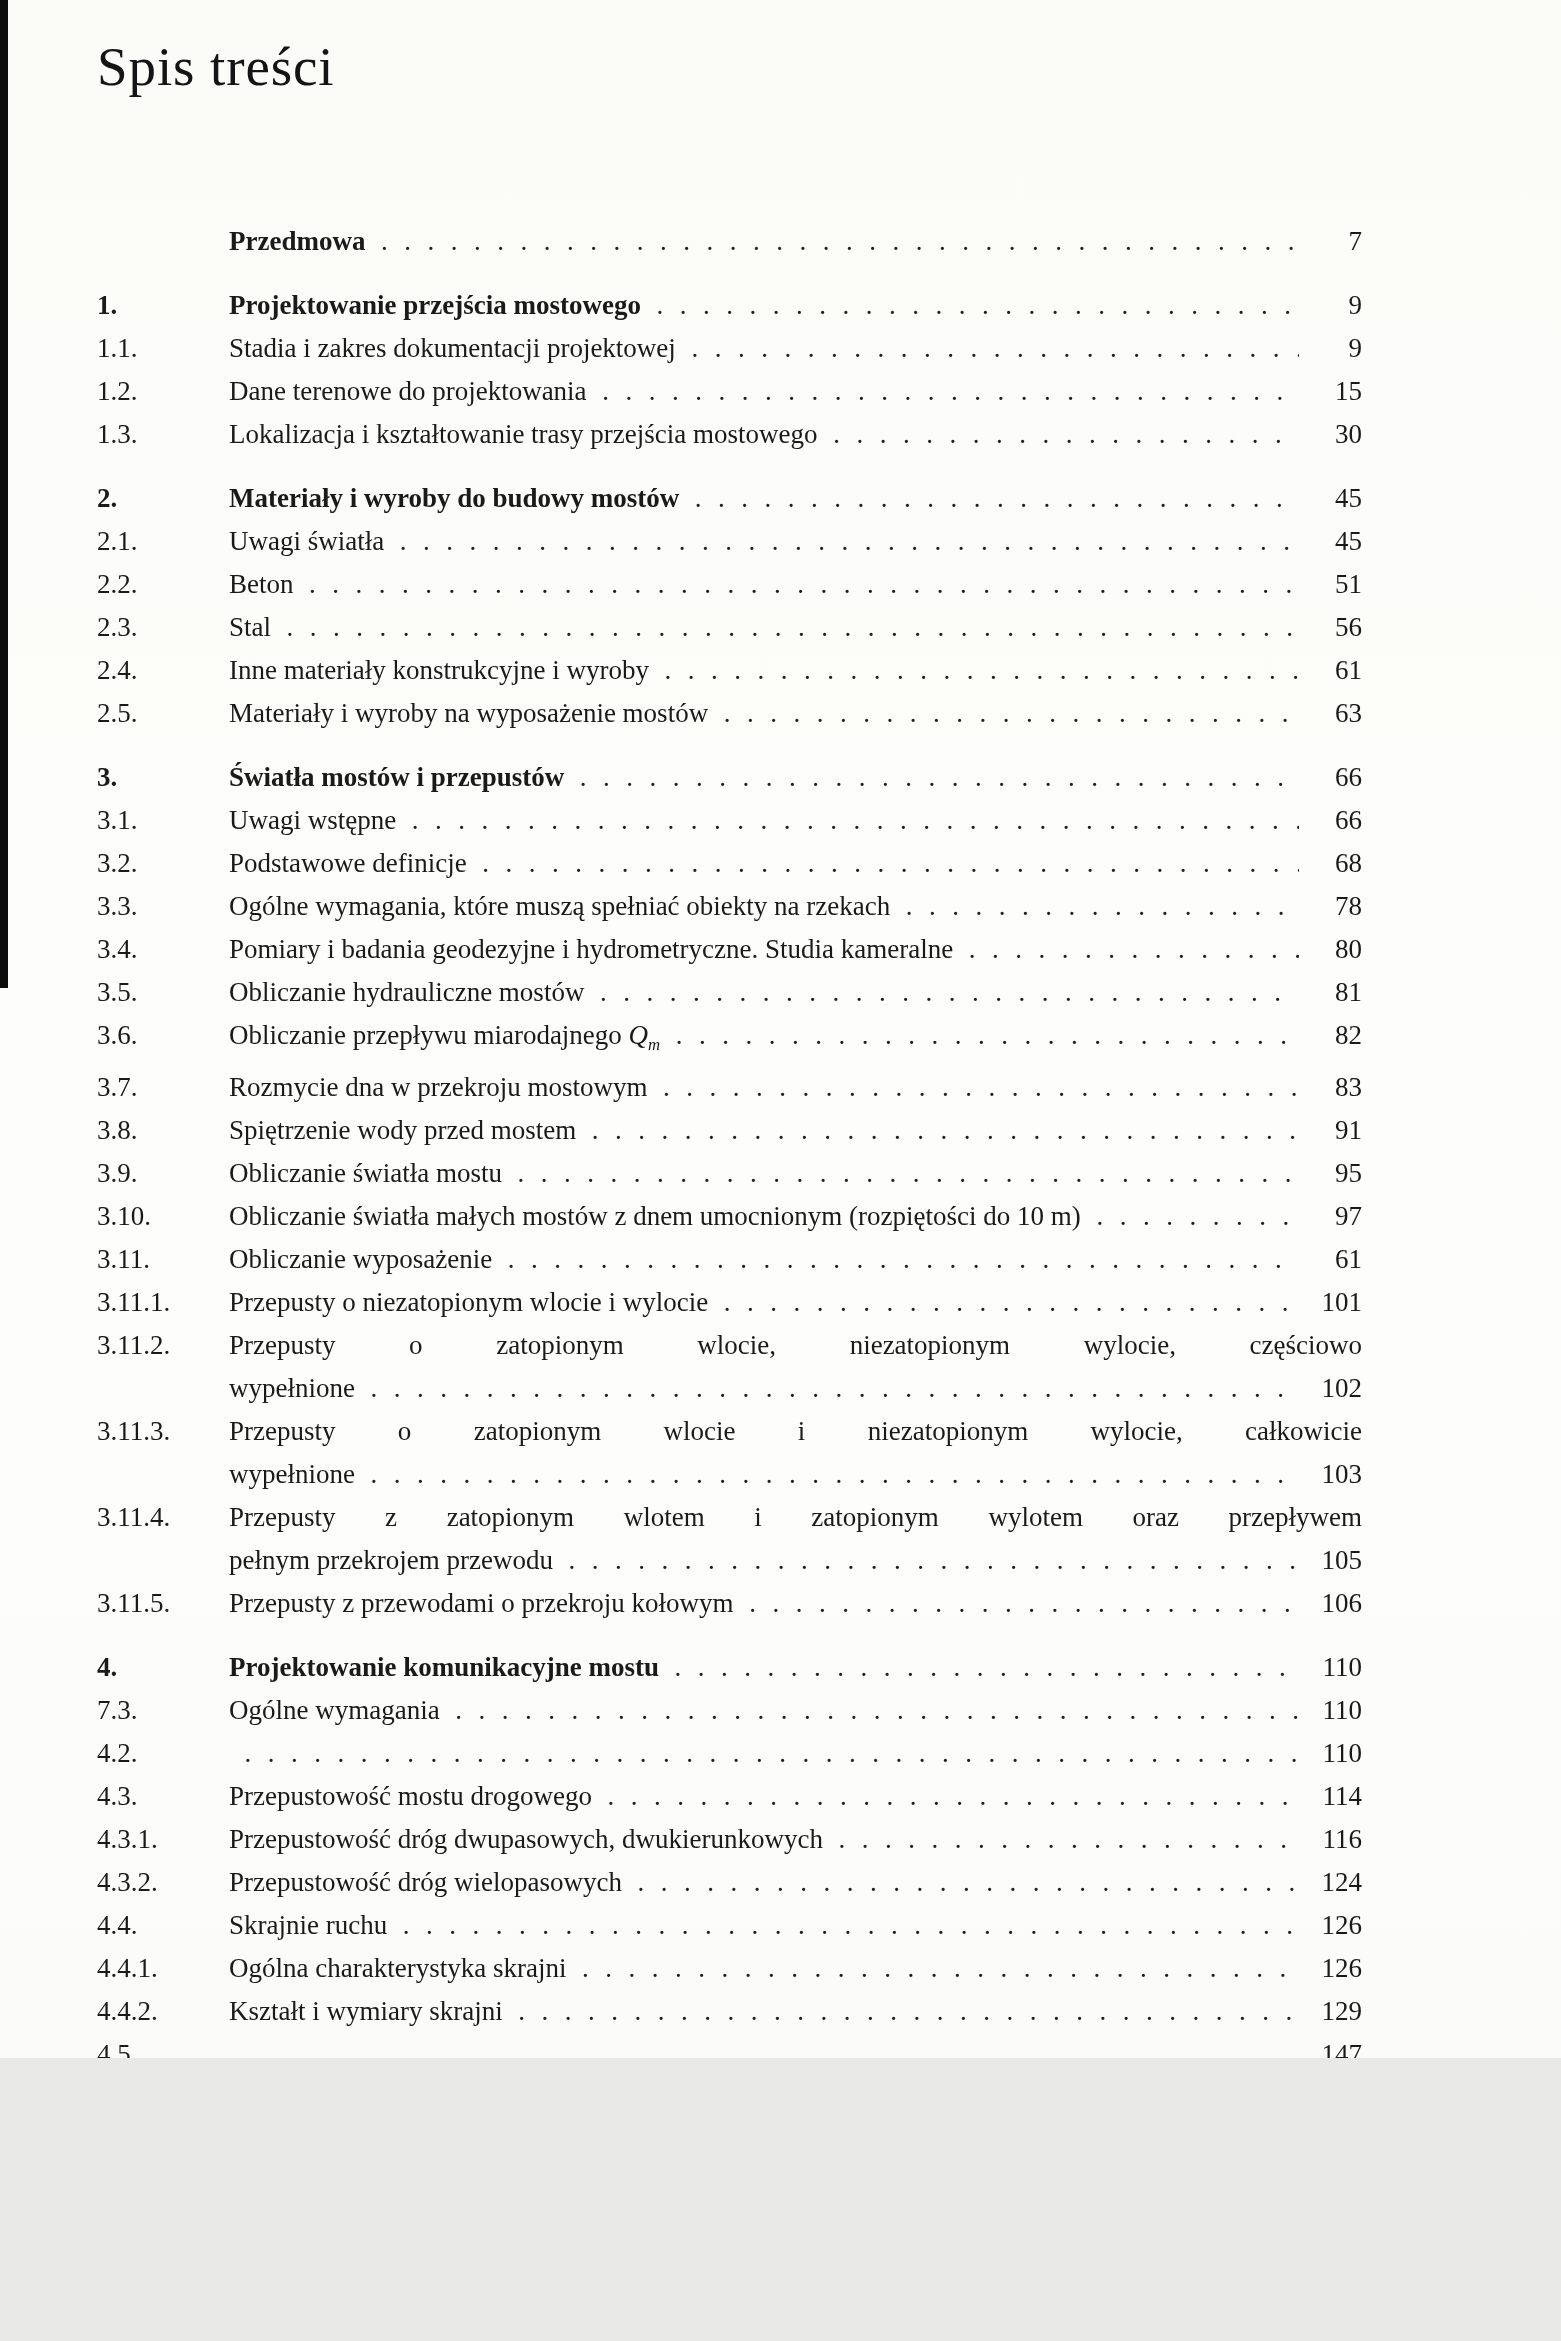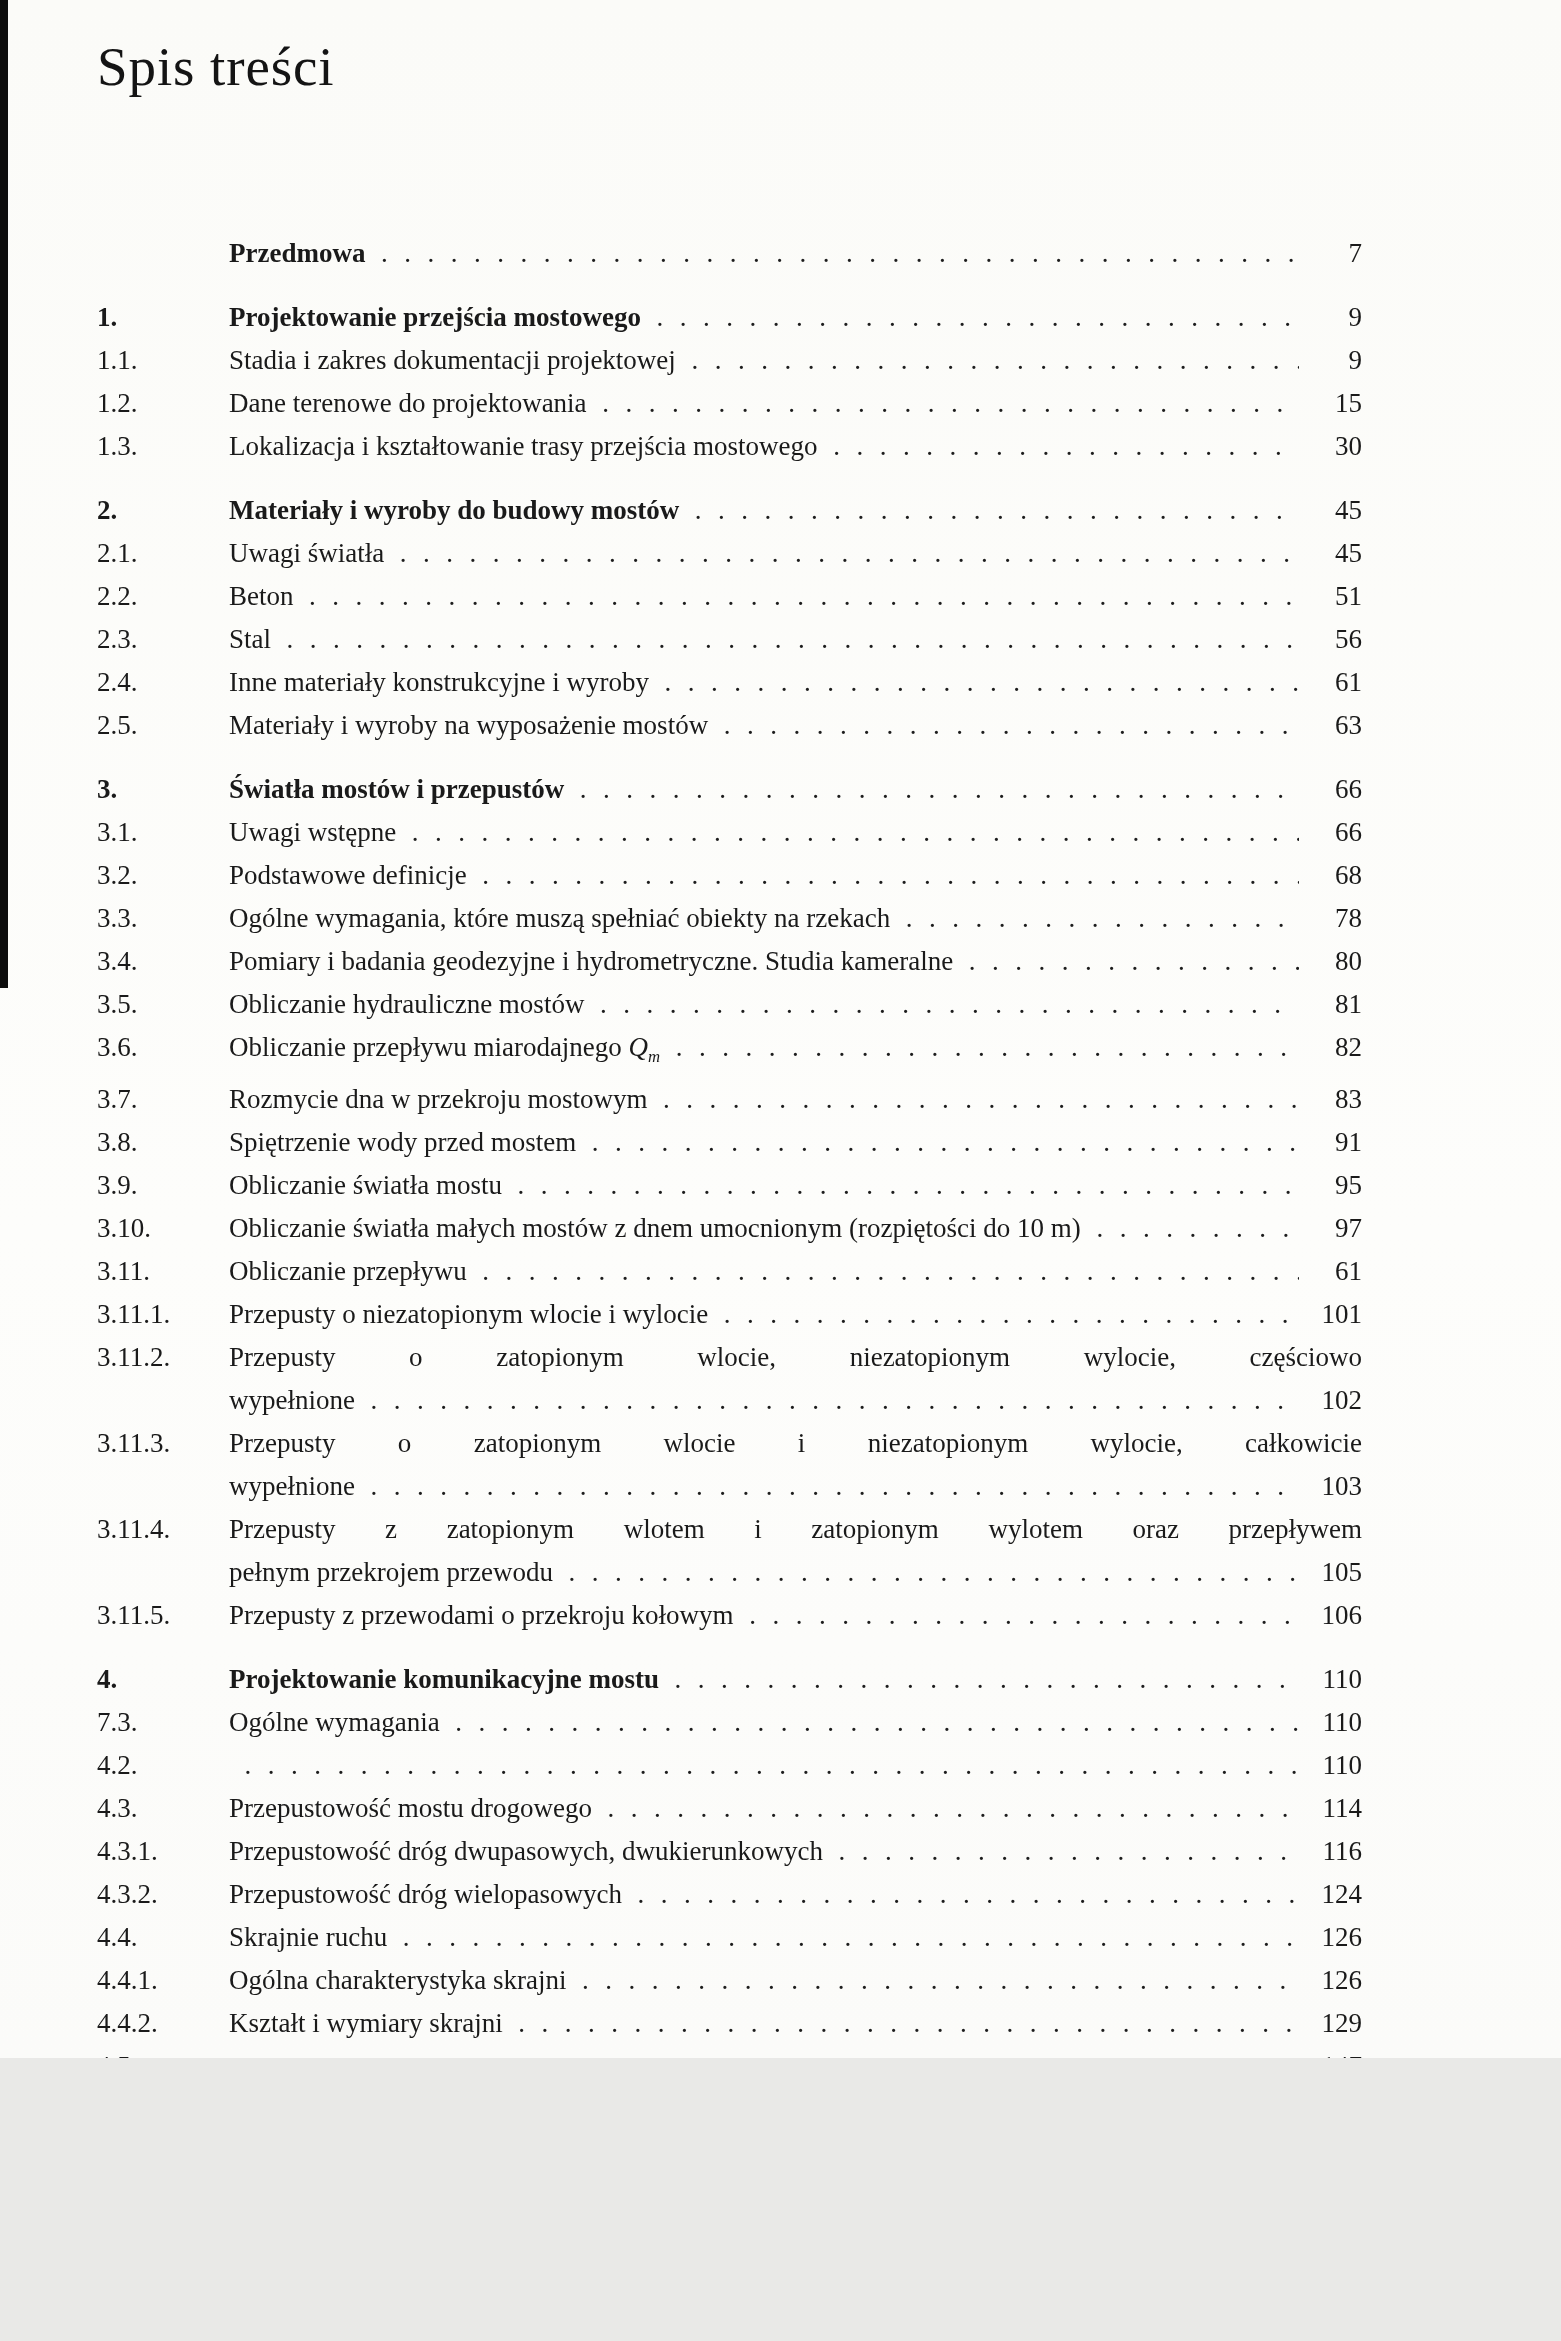--- a/index.html
+++ b/index.html
@@ -22,21 +22,21 @@
     position: absolute;
     left: 97px; top: 35px;
     margin: 0;
     font-size: 55px;
     font-weight: 400;
     letter-spacing: 0.9px;
     color: #141414;
   }
   .toc {
     position: absolute;
-    left: 97px; top: 232px;
+    left: 97px; top: 220px;
     width: 1265px;
   }
   .row {
     display: flex;
     align-items: baseline;
     font-size: 27px;
     line-height: 43px;
   }
   .row.gap { margin-top: 21px; }
   .row.bold .num, .row.bold .label { font-weight: 700; }
@@ -209,21 +209,21 @@
         <span class="pagenum">95</span>
       </div>
       <div class="row">
         <span class="num">3.10.</span>
         <span class="label">Obliczanie światła małych mostów z dnem umocnionym (rozpiętości do 10 m)</span>
         <span class="leader">..........................................................................................</span>
         <span class="pagenum">97</span>
       </div>
       <div class="row">
         <span class="num">3.11.</span>
-        <span class="label">Obliczanie przepływu</span>
+        <span class="label">Obliczanie wyposażenie</span>
         <span class="leader">..........................................................................................</span>
         <span class="pagenum">61</span>
       </div>
       <div class="row">
         <span class="num">3.11.1.</span>
         <span class="label">Przepusty o niezatopionym wlocie i wylocie</span>
         <span class="leader">..........................................................................................</span>
         <span class="pagenum">101</span>
       </div>
       <div class="row">

